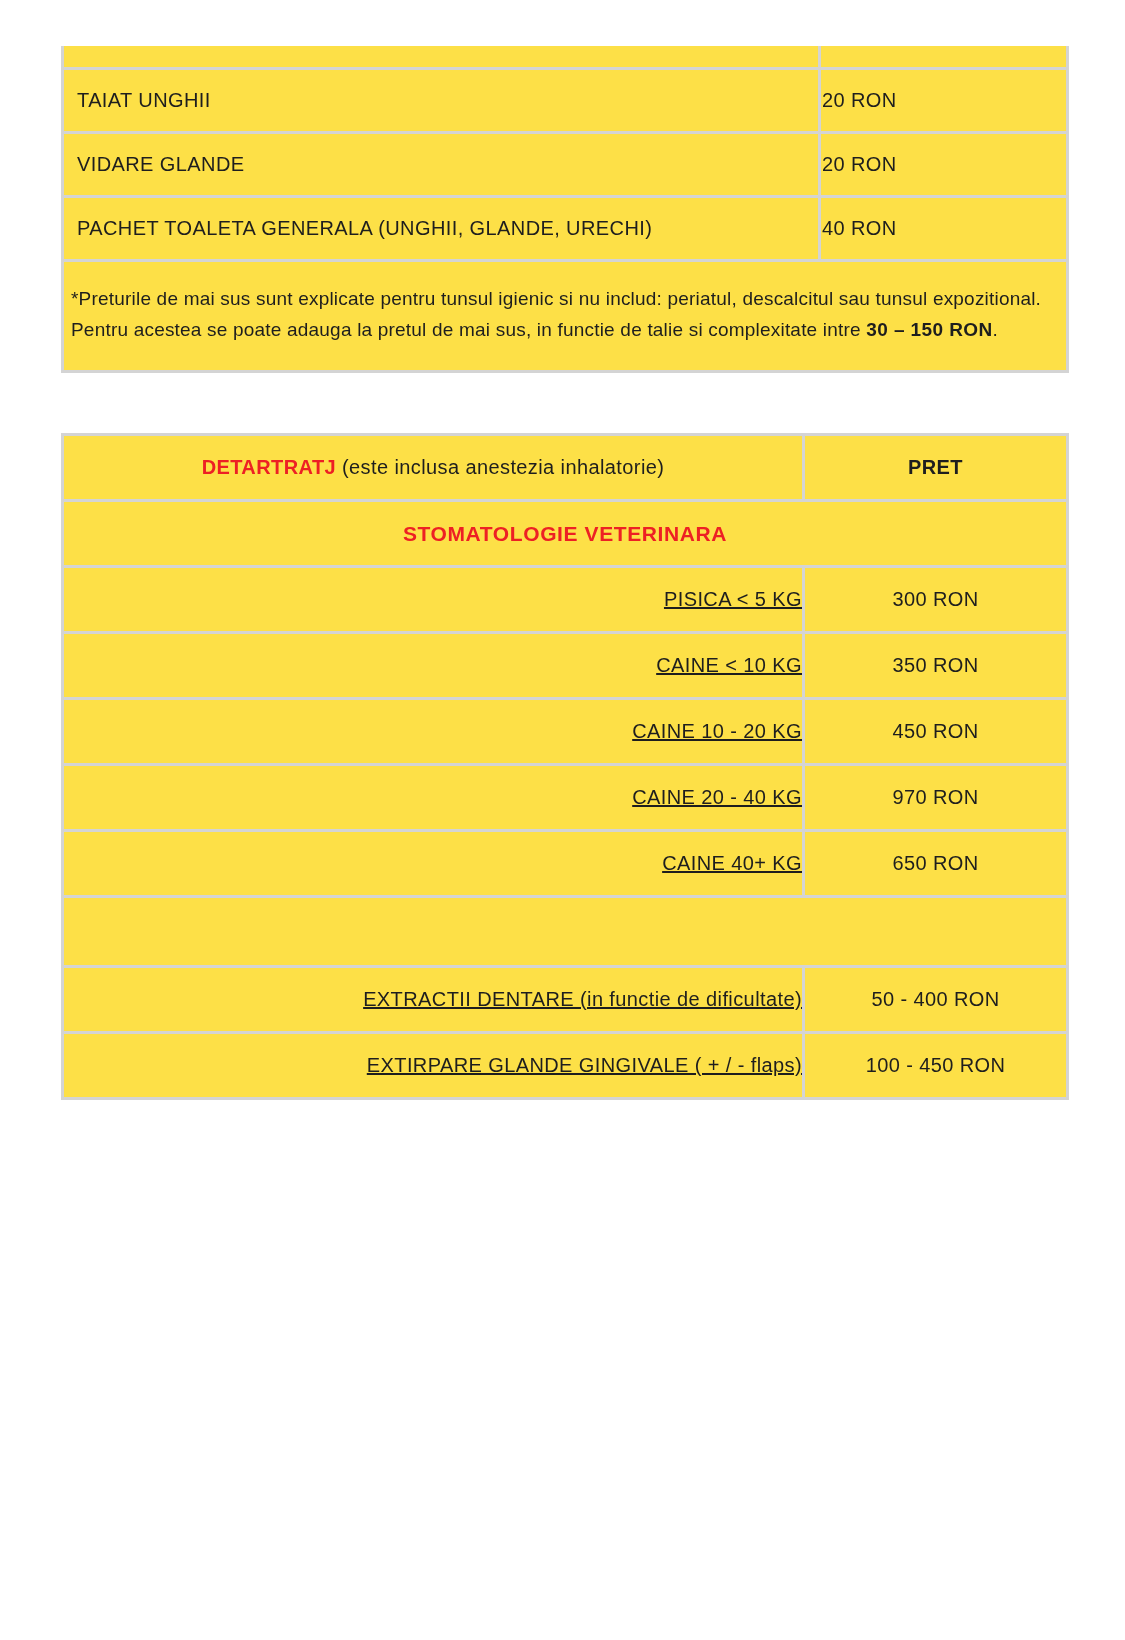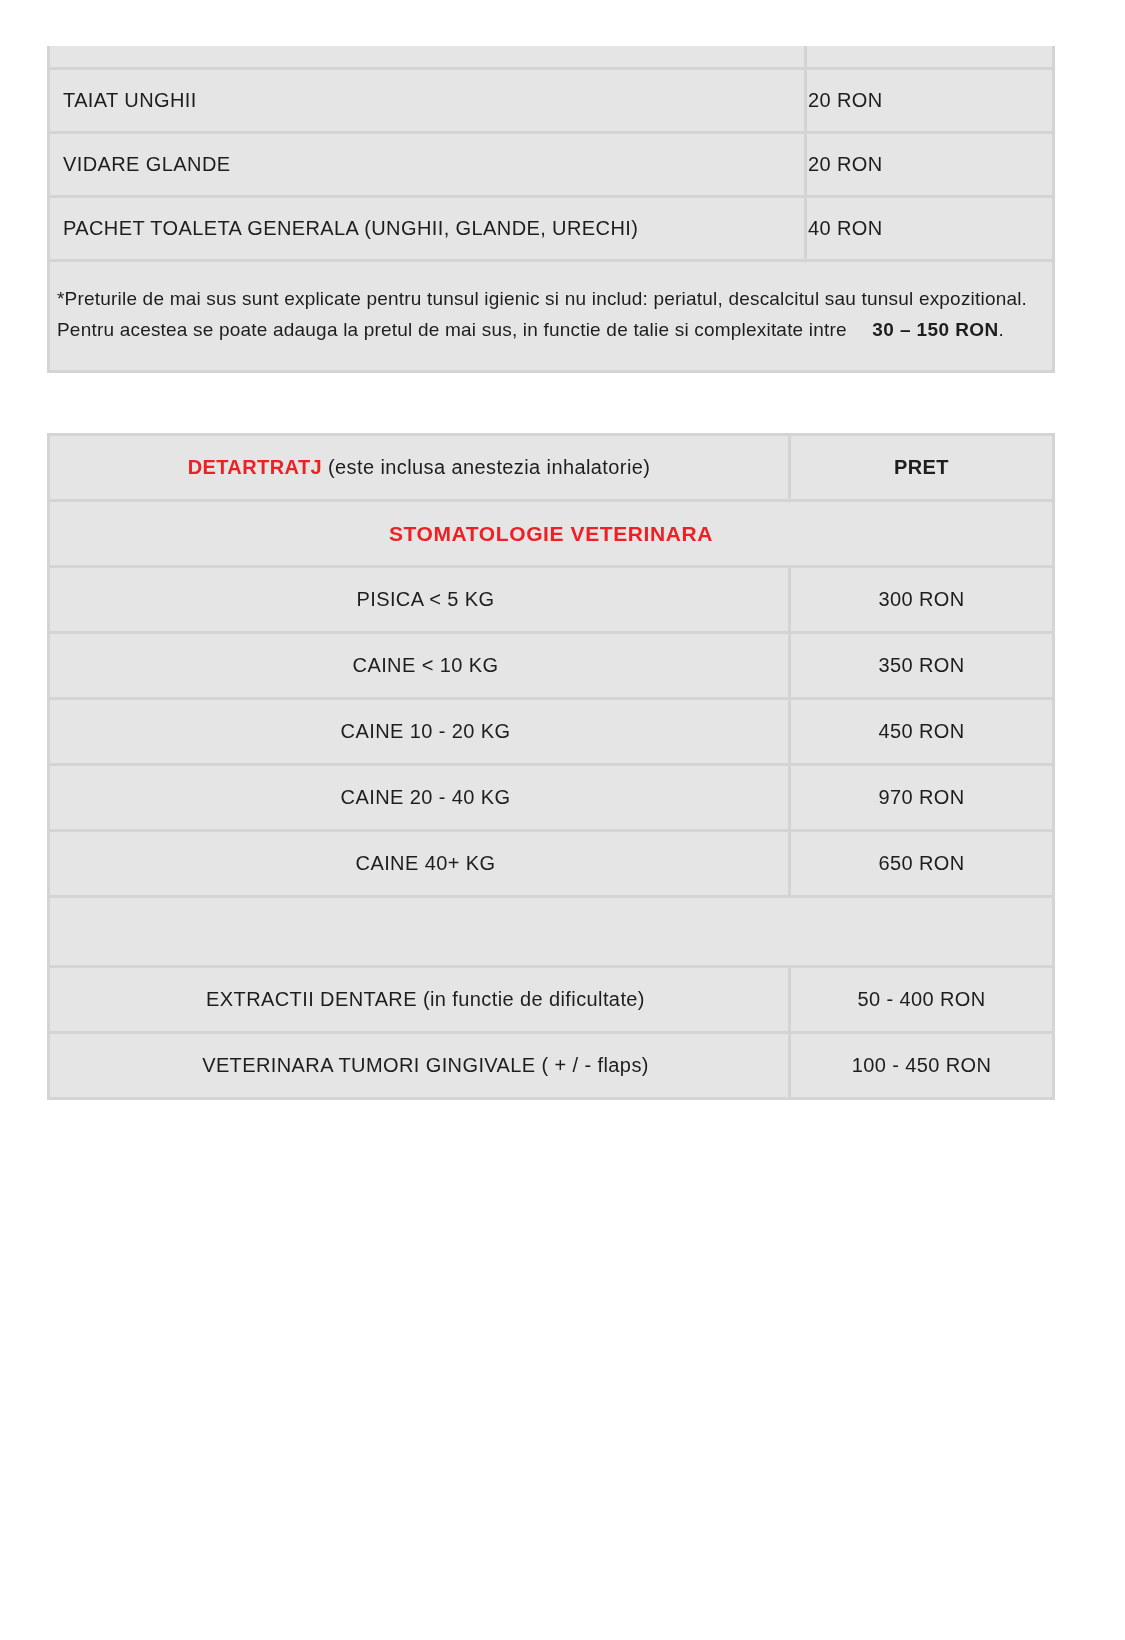--- a/index.html
+++ b/index.html
@@ -13,22 +13,22 @@
     position: relative;
     width: 1125px;
     height: 1640px;
     background: #ffffff;
     overflow: hidden;
   }
   table {
     border-collapse: collapse;
     table-layout: fixed;
     position: absolute;
-    left: 47px;
-    background: #e5e5e5;
+    left: 61px;
+    background: #fde047;
   }
   td {
     border: 3px solid #d4d4d4;
     vertical-align: middle;
     font-size: 20px;
     letter-spacing: 0.4px;
     overflow: hidden;
     white-space: nowrap;
   }
   
@@ -40,37 +40,37 @@
   .t1 td.price { height: 59px; text-align: left; }
   .t1 td.note {
     height: 96px;
     padding: 4px 16px 8px 7px;
     font-size: 19px;
     letter-spacing: 0.2px;
     white-space: normal;
     vertical-align: middle;
   }
   .t1 td.note .note-line { line-height: 31px; }
-  .t1 td.note strong { letter-spacing: 0.4px; margin-left: 20px; }
+  .t1 td.note strong { letter-spacing: 0.4px; }
   
   .t2 { top: 433px; width: 1005px; }
   .t2 col.c-label { width: 741px; }
   .t2 col.c-price { width: 264px; }
   .t2 td { height: 61px; }
   .t2 td.title-cell {
     text-align: center;
     font-weight: bold;
     color: #ed2024;
     font-size: 21px;
     letter-spacing: 0.6px;
   }
   .t2 td.subheader-cell { text-align: center; }
   .t2 td.subheader-cell .sub-bold { font-weight: bold; color: #ed2024; }
   .t2 td.price-header { text-align: center; font-weight: bold; }
-  .t2 td.label { padding: 0 0 0 13px; text-align: center; }
+  .t2 td.label { padding: 0 0 0 13px; text-align: right; text-decoration: underline; }
   .t2 td.price { text-align: center; }
   .t2 tr.empty-row td { height: 65px; }
 </style>
 </head>
 <body>
 
 <div class="page">
 
   <table class="t1">
     <colgroup>
@@ -137,19 +137,19 @@
       <td class="price">650 RON</td>
     </tr>
     <tr class="empty-row">
       <td colspan="2"></td>
     </tr>
     <tr>
       <td class="label">EXTRACTII DENTARE (in functie de dificultate)</td>
       <td class="price">50 - 400 RON</td>
     </tr>
     <tr>
-      <td class="label">VETERINARA TUMORI GINGIVALE ( + / - flaps)</td>
+      <td class="label">EXTIRPARE GLANDE GINGIVALE ( + / - flaps)</td>
       <td class="price">100 - 450 RON</td>
     </tr>
   </tbody>
     </table>
 
 </div>
 
 </body></html>

